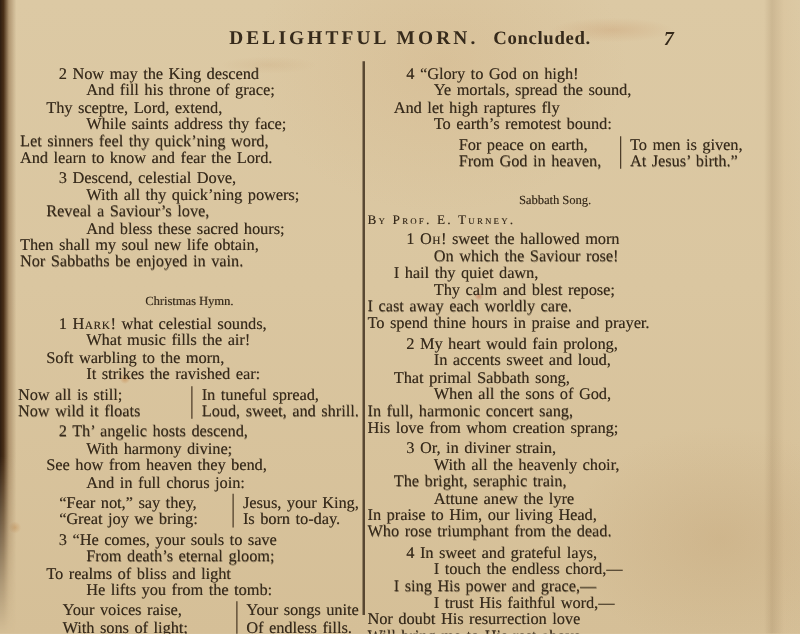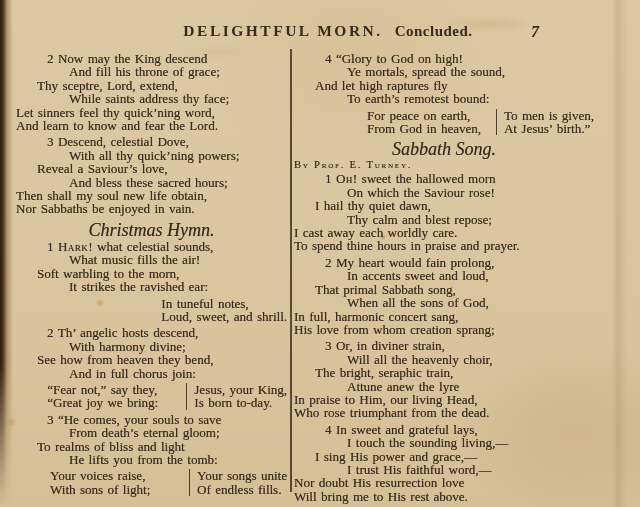--- a/index.html
+++ b/index.html
@@ -64,22 +64,22 @@
     line-height:13.4px;white-space:nowrap;word-spacing:1.2px;
     text-shadow:.25px .25px 0 rgba(54,42,27,.55);
   }
   .i0{padding-left:0;}
   .i1{padding-left:21px;}
   .i2{padding-left:31px;}
   .i3{padding-left:53px;}
   .verse{margin:0 0 3px 0;}
   .smallcaps{font-variant:small-caps;letter-spacing:.5px;}
   .hymn-heading{
-    font-style:italic;text-align:center;font-size:18px;
-    margin:7px 0 3px 0;line-height:14px;
+    text-align:center;font-size:10px;
+    margin:19px 0 3px 0;line-height:14px;
     text-shadow:.25px .25px 0 rgba(54,42,27,.5);
   }
   .hymn-byline{
     font-variant:small-caps;font-size:10.5px;
     letter-spacing:1.8px;margin:0 0 2px 0;line-height:11px;font-weight:400;
     text-shadow:.2px .2px 0 rgba(54,42,27,.5);
   }
   .split{display:flex;margin:0 0 3px 0;justify-content:flex-end;}
   .split-left{
     width:140px;box-sizing:border-box;flex-shrink:0;
@@ -118,22 +118,26 @@
           <div class="line i0">Nor Sabbaths be enjoyed in vain.</div>
         </div>
         <div class="hymn-heading">Christmas Hymn.</div>
         <div class="verse">
           <div class="line i2">1 <span class="smallcaps">Hark</span>! what celestial sounds,</div>
           <div class="line i3">What music fills the air!</div>
           <div class="line i1">Soft warbling to the morn,</div>
           <div class="line i3">It strikes the ravished ear:</div>
         </div>
         <div class="split">
-          <div class="split-right">
-            <div class="line i0">In tuneful notes,</div>
+          <div class="split-left">
+            <div class="line i0">Now all is still;</div>
+            <div class="line i0">Now wild it floats</div>
+          </div>
+          <div class="split-right">
+            <div class="line i0">In tuneful spread,</div>
             <div class="line i0">Loud, sweet, and shrill.</div>
           </div>
         </div>
         <div class="verse">
           <div class="line i2">2 Th’ angelic hosts descend,</div>
           <div class="line i3">With harmony divine;</div>
           <div class="line i1">See how from heaven they bend,</div>
           <div class="line i3">And in full chorus join:</div>
         </div>
         <div class="split">
@@ -193,29 +197,29 @@
         <div class="verse">
           <div class="line i2">2 My heart would fain prolong,</div>
           <div class="line i3">In accents sweet and loud,</div>
           <div class="line i1">That primal Sabbath song,</div>
           <div class="line i3">When all the sons of God,</div>
           <div class="line i0">In full, harmonic concert sang,</div>
           <div class="line i0">His love from whom creation sprang;</div>
         </div>
         <div class="verse">
           <div class="line i2">3 Or, in diviner strain,</div>
-          <div class="line i3">Will all the heavenly choir,</div>
+          <div class="line i3">With all the heavenly choir,</div>
           <div class="line i1">The bright, seraphic train,</div>
           <div class="line i3">Attune anew the lyre</div>
           <div class="line i0">In praise to Him, our living Head,</div>
           <div class="line i0">Who rose triumphant from the dead.</div>
         </div>
         <div class="verse">
           <div class="line i2">4 In sweet and grateful lays,</div>
-          <div class="line i3">I touch the sounding living,—</div>
+          <div class="line i3">I touch the endless chord,—</div>
           <div class="line i1">I sing His power and grace,—</div>
           <div class="line i3">I trust His faithful word,—</div>
           <div class="line i0">Nor doubt His resurrection love</div>
           <div class="line i0">Will bring me to His rest above.</div>
         </div>
       </div>
   </div>
   <div class="col-divider"></div>
 </div>
 

